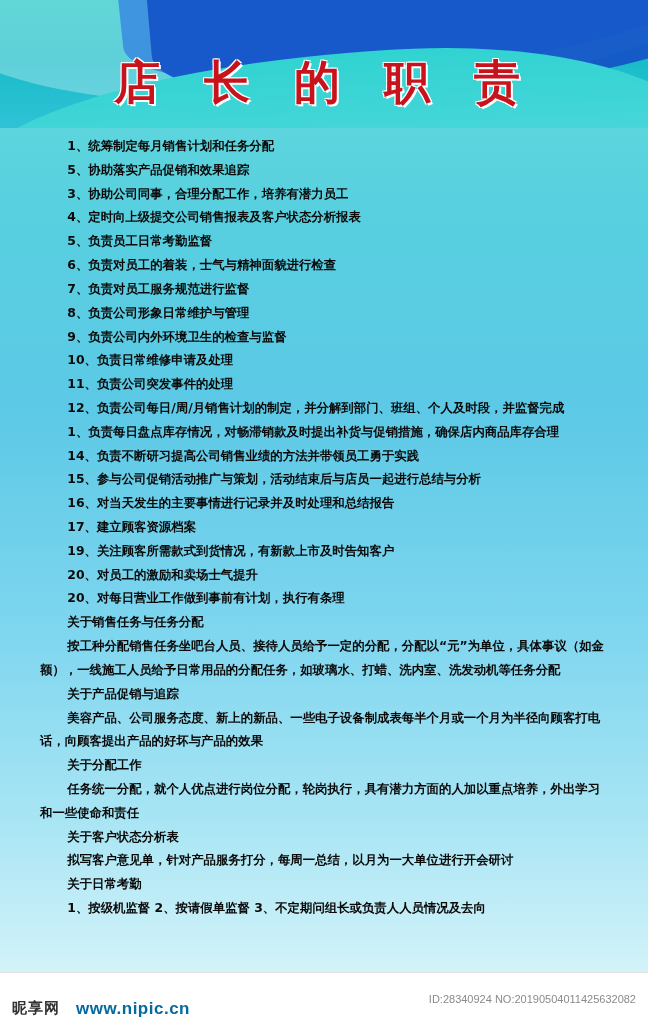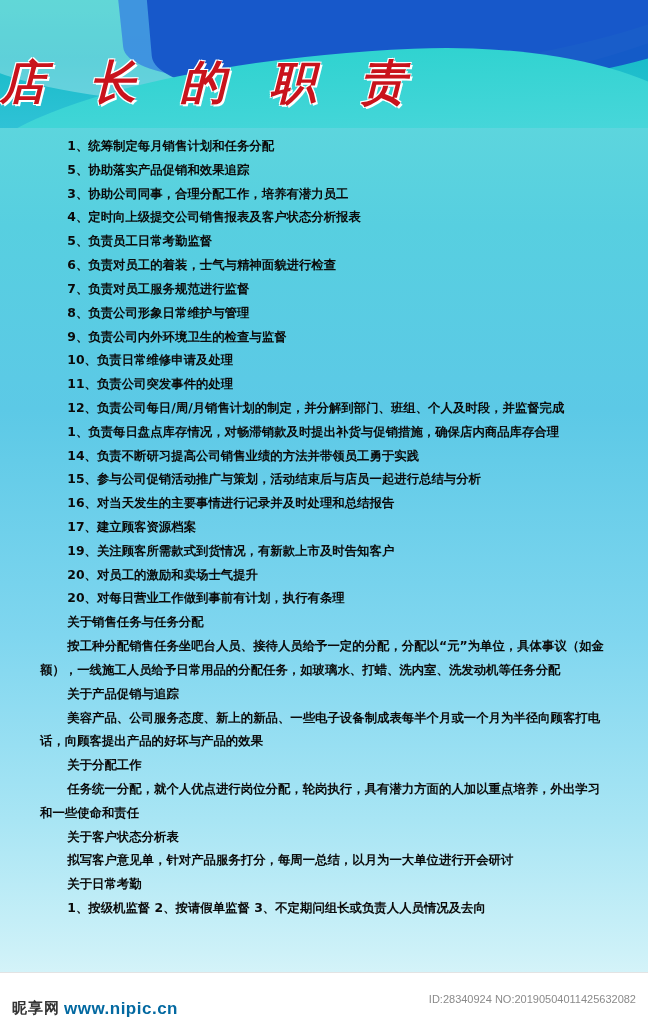--- a/index.html
+++ b/index.html
@@ -74,29 +74,28 @@
     background: linear-gradient(to bottom, #30d3d0, #4fd7dd);
     border-radius: 60% 40% 0 0 / 100% 100% 0 0;
     transform: rotate(-2.5deg);
   }
 
   .title {
     position: absolute;
     top: 52px;
     left: 0;
     width: 648px;
-    text-align: left;
+    text-align: center;
     font-family: "DejaVu Sans", "Liberation Sans", sans-serif;
     font-size: 46px;
     font-weight: bold;
     letter-spacing: 14px;
     color: #c9131c;
     text-shadow: 2px 2px 0 #ffffff, -1px -1px 0 #ffffff, 1px -1px 0 #ffffff, -1px 1px 0 #ffffff;
     z-index: 5;
-    font-style: italic;
   }
 
   
   .content {
     position: absolute;
     top: 134px;
     left: 40px;
     width: 568px;
     font-size: 12.4px;
     line-height: 1.92;
@@ -124,21 +123,21 @@
     border-top: 1px solid #e3e3e3;
     display: flex;
     align-items: center;
     justify-content: space-between;
     box-sizing: border-box;
     padding: 0 12px;
   }
   .brand {
     display: flex;
     align-items: flex-start;
-    gap: 4px;
+    gap: 16px;
     margin-top: 20px;
   }
   .brand-logo {
     font-family: "DejaVu Sans", "Liberation Sans", sans-serif;
     font-size: 15px;
     font-weight: bold;
     color: #333333;
     letter-spacing: 1px;
   }
   .brand-url {

